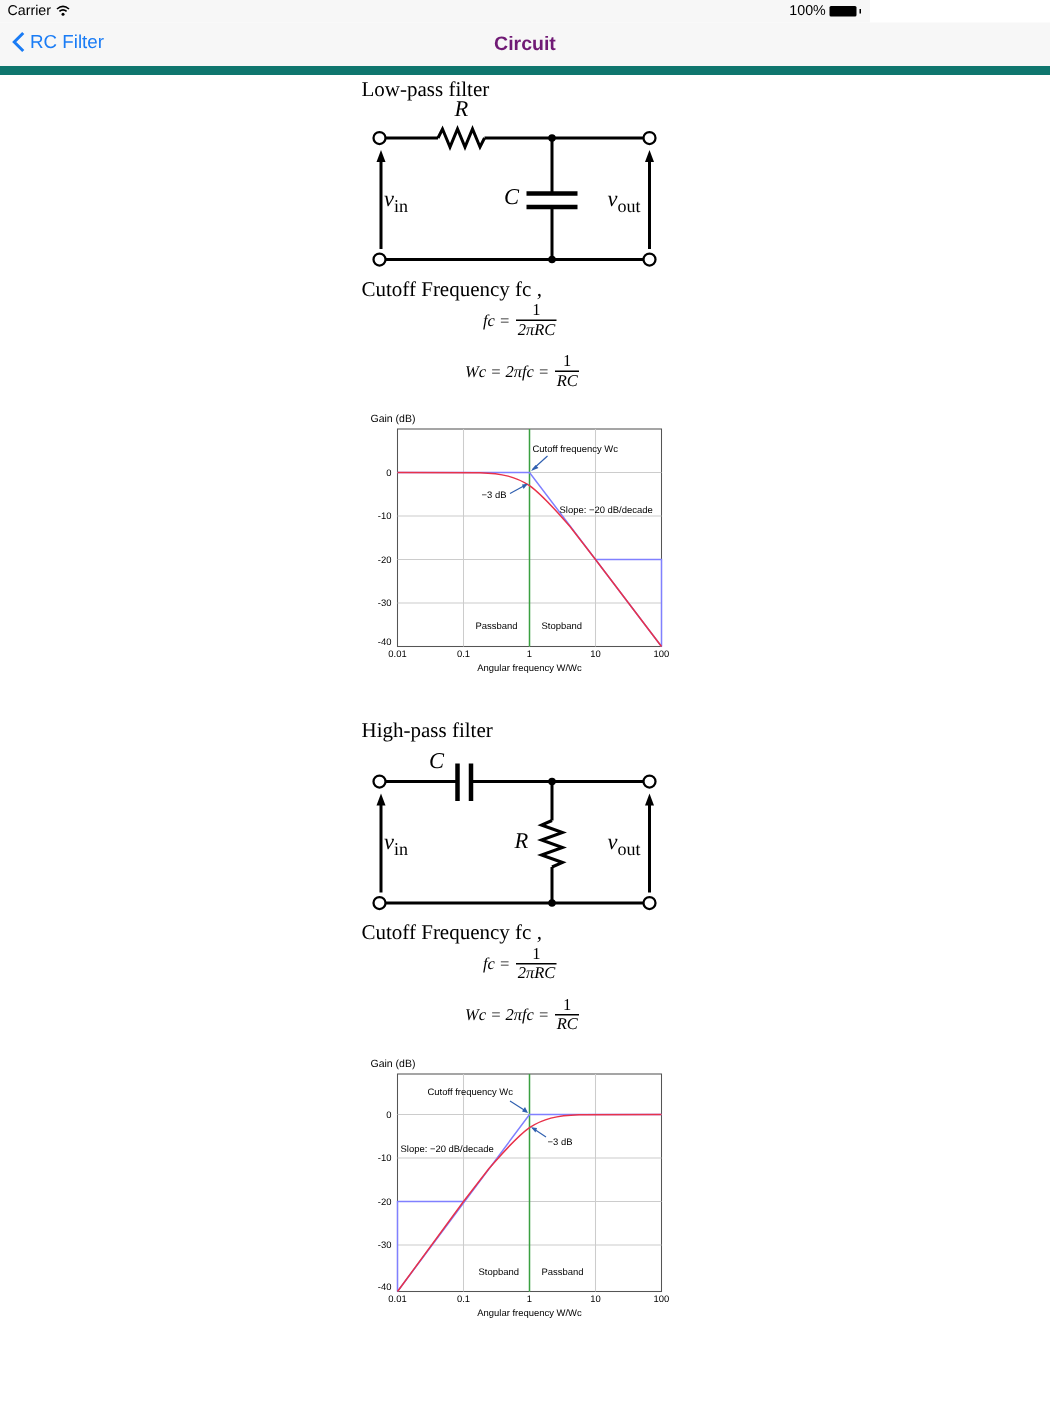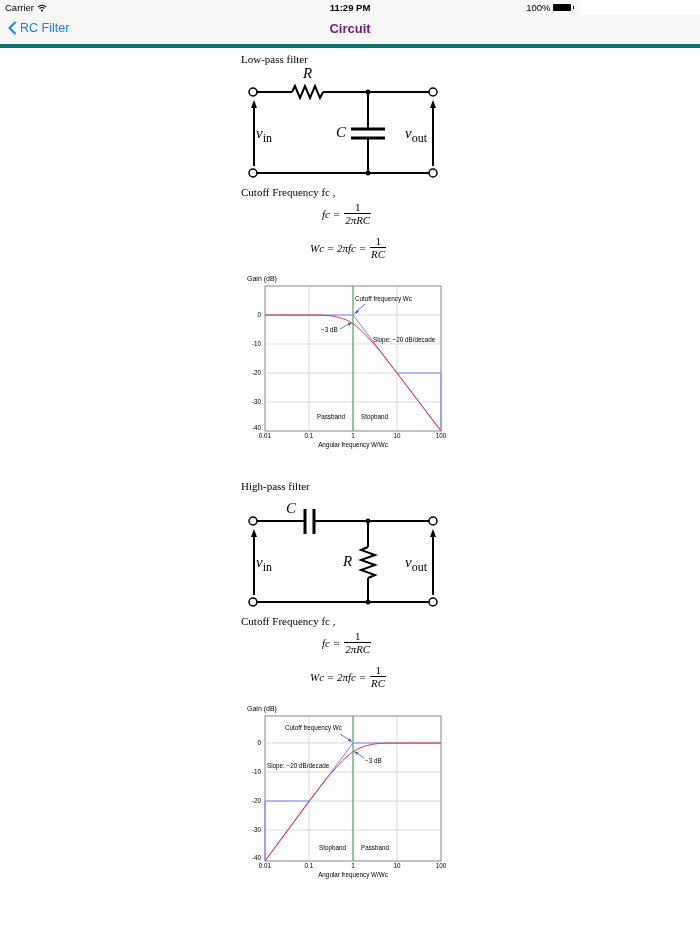--- a/index.html
+++ b/index.html
@@ -3,41 +3,40 @@
 <meta charset="utf-8">
 <style>
   html, body { margin:0; padding:0; }
   body { width:700px; height:934px; background:#ffffff; position:relative; overflow:hidden; font-family:"Liberation Sans", sans-serif; }
   .statusbar { position:absolute; left:0; top:0; width:580px; height:15px; background:#f7f7f7; font-size:9.5px; color:#000; }
   .statusbar .carrier { position:absolute; left:5px; top:2px; }
   .statusbar .time { position:absolute; left:0; width:700px; text-align:center; top:2px; font-weight:bold; }
   .statusbar .battery { position:absolute; right:6px; top:2px; display:flex; align-items:center; gap:2px; }
   .batt-body { width:18px; height:7px; background:#000; border-radius:1px; }
   .batt-tip { width:1.5px; height:3px; background:#000; }
-  .navbar { position:absolute; left:0; top:15px; width:700px; height:29px; background:#f7f7f7; border-bottom:4px solid #0f766e; }
+  .navbar { position:absolute; left:0; top:15px; width:700px; height:29px; background:#f7f7f7; border-bottom:6px solid #0f766e; }
   .navbar .back { position:absolute; left:8px; top:6px; color:#1a7cf5; font-size:12.5px; display:flex; align-items:center; gap:3px; cursor:pointer; }
   .navbar .title { position:absolute; left:0; width:700px; text-align:center; top:6px; font-size:13px; font-weight:bold; color:#701a75; }
   .content { position:absolute; left:0; top:45px; width:700px; }
   .serif { font-family:"Liberation Serif", serif; }
-  .heading { position:absolute; left:241px; font-size:11px; color:#000; }
+  .heading { position:absolute; left:241px; font-size:14px; color:#000; }
   svg text { font-family:"Liberation Sans", sans-serif; }
 </style>
 </head>
 <body>
 
 <div class="statusbar">
   <span class="carrier">
     <span>Carrier</span>
     <svg width="10" height="8" viewBox="0 0 10 8" style="vertical-align:-1px">
       <path d="M1 3 Q5 -0.5 9 3" stroke="#000" stroke-width="1.1" fill="none"></path>
       <path d="M2.6 4.6 Q5 2.5 7.4 4.6" stroke="#000" stroke-width="1.1" fill="none"></path>
       <circle cx="5" cy="6.5" r="1" fill="#000"></circle>
     </svg>
   </span>
-  <span class="time">11:29 PM</span>
   <span class="battery">
     <span>100%</span>
     <span class="batt-body"></span>
       <span class="batt-tip"></span>
   </span>
 </div>
 
 <div class="navbar">
   <div class="back">
     <svg width="9" height="14" viewBox="0 0 9 14">

